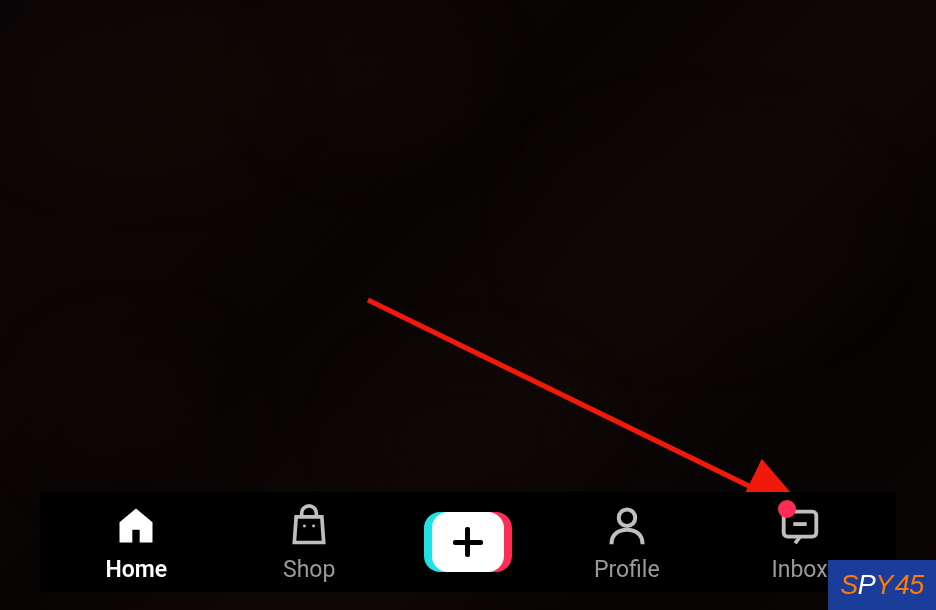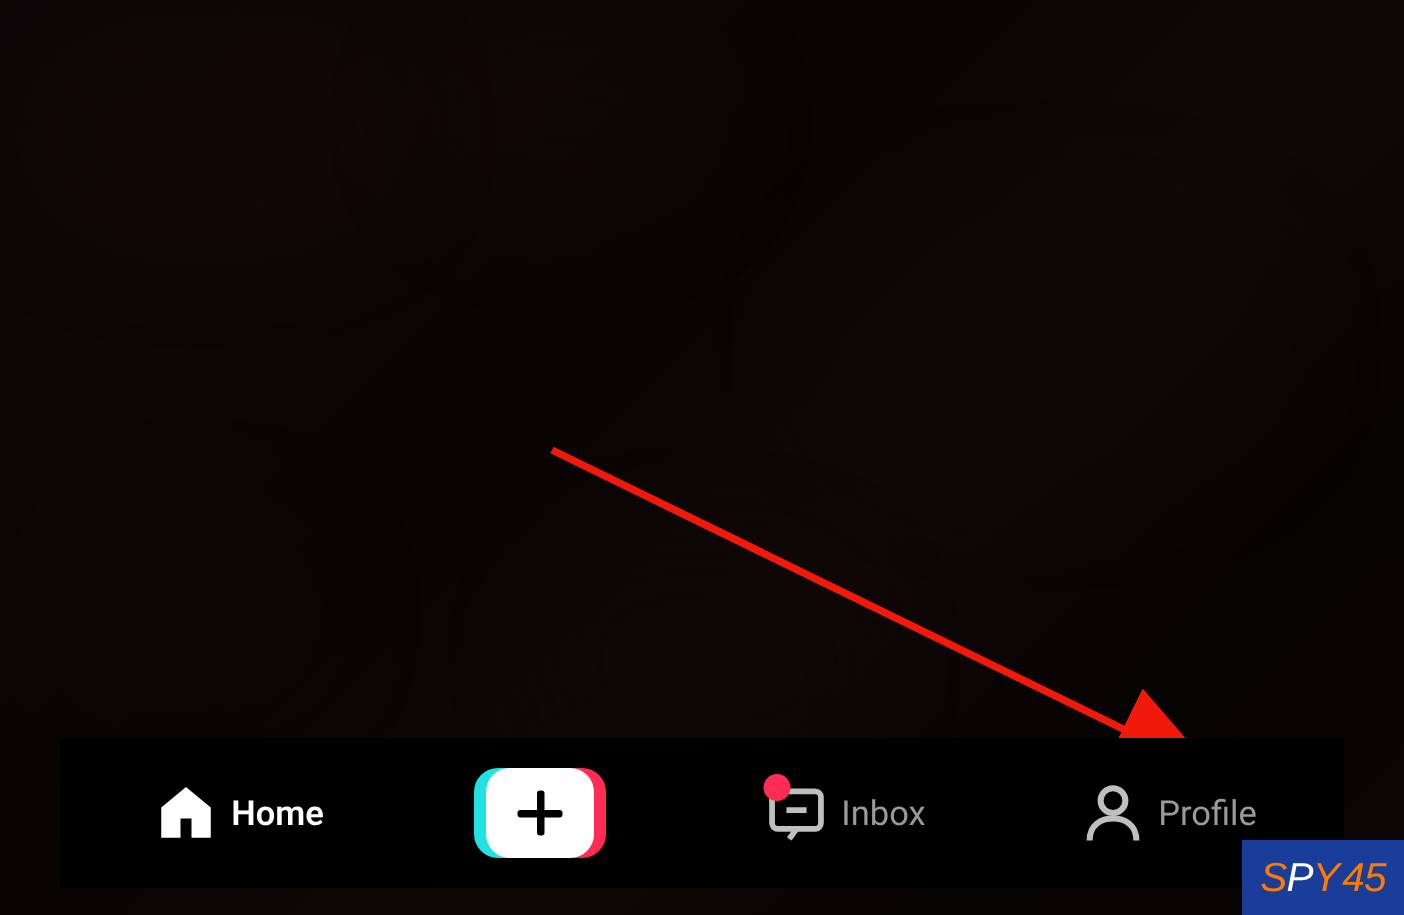--- a/index.html
+++ b/index.html
@@ -41,21 +41,21 @@
       bottom: 18px;
       height: 100px;
       background: #000;
       display: flex;
       align-items: center;
       justify-content: space-around;
       padding: 0 10px;
     }
     .nav-item {
       display: flex;
-      flex-direction: row;
+      flex-direction: column;
       align-items: center;
       justify-content: center;
       gap: 6px;
       cursor: pointer;
       width: 120px;
       position: relative;
     }
     .nav-label {
       font-size: 23px;
       color: #9a9a9a;
@@ -197,50 +197,61 @@
 
     <div class="nav-item">
       <div class="icon-wrap">
         <svg class="home-svg" width="44" height="44" viewBox="0 0 24 24">
           <path d="M12 2.5 L3 10 V21 H10 V14 H14 V21 H21 V10 Z"></path>
         </svg>
       </div>
       <span class="nav-label active">Home</span>
     </div>
 
+    <div class="nav-item">
+      <div class="icon-wrap">
+        <svg class="shop-svg" width="44" height="44" viewBox="0 0 24 24" fill="none" stroke-width="2">
+          <path d="M5 7 H19 L20 21 H4 Z"></path>
+          <path d="M8 7 V5 a4 4 0 0 1 8 0 V7"></path>
+          <circle cx="9.5" cy="12" r="0.8" fill="#bfbfbf" stroke="none"></circle>
+          <circle cx="14.5" cy="12" r="0.8" fill="#bfbfbf" stroke="none"></circle>
+        </svg>
+      </div>
+      <span class="nav-label">Shop</span>
+    </div>
 
     <div class="create-btn">
       <div class="create-cyan"></div>
       <div class="create-red"></div>
       <div class="create-white">
         <div class="plus-sign"></div>
       </div>
+    </div>
+
+    <div class="nav-item">
+      <div class="icon-wrap">
+        <svg class="profile-svg" width="44" height="44" viewBox="0 0 24 24" fill="none" stroke-width="2.2">
+          <circle cx="12" cy="7.5" r="4.5"></circle>
+          <path d="M3.5 22 C3.5 16 8 14 12 14 C16 14 20.5 16 20.5 22"></path>
+        </svg>
+      </div>
+      <span class="nav-label">Profile</span>
     </div>
 
     <div class="nav-item">
       <div class="icon-wrap" style="position:relative;">
         <svg class="inbox-svg" width="46" height="46" viewBox="0 0 24 24" fill="none" stroke-width="2">
           <rect x="3.5" y="4.5" width="17" height="13" rx="2"></rect>
           <path d="M12 17.5 L9.5 21 L12 17.5 Z" fill="#bfbfbf" stroke="#bfbfbf"></path>
           <polygon points="12,17.5 9,21.5 13,17.5" fill="#bfbfbf" stroke="none"></polygon>
           <line x1="8.5" y1="11" x2="15.5" y2="11"></line>
         </svg>
         <div class="notif-dot"></div>
       </div>
       <span class="nav-label">Inbox</span>
-    </div>
-
-    <div class="nav-item">
-      <div class="icon-wrap">
-        <svg class="profile-svg" width="44" height="44" viewBox="0 0 24 24" fill="none" stroke-width="2.2">
-          <circle cx="12" cy="7.5" r="4.5"></circle>
-          <path d="M3.5 22 C3.5 16 8 14 12 14 C16 14 20.5 16 20.5 22"></path>
-        </svg>
-      </div>
-      <span class="nav-label">Profile</span>
     </div>
 
   </div>
 
   <div class="watermark">
     <span class="wm-s">S</span>
       <span class="wm-p">P</span>
       <span class="wm-y">Y</span>
       <span class="wm-24">45</span>
   </div>

